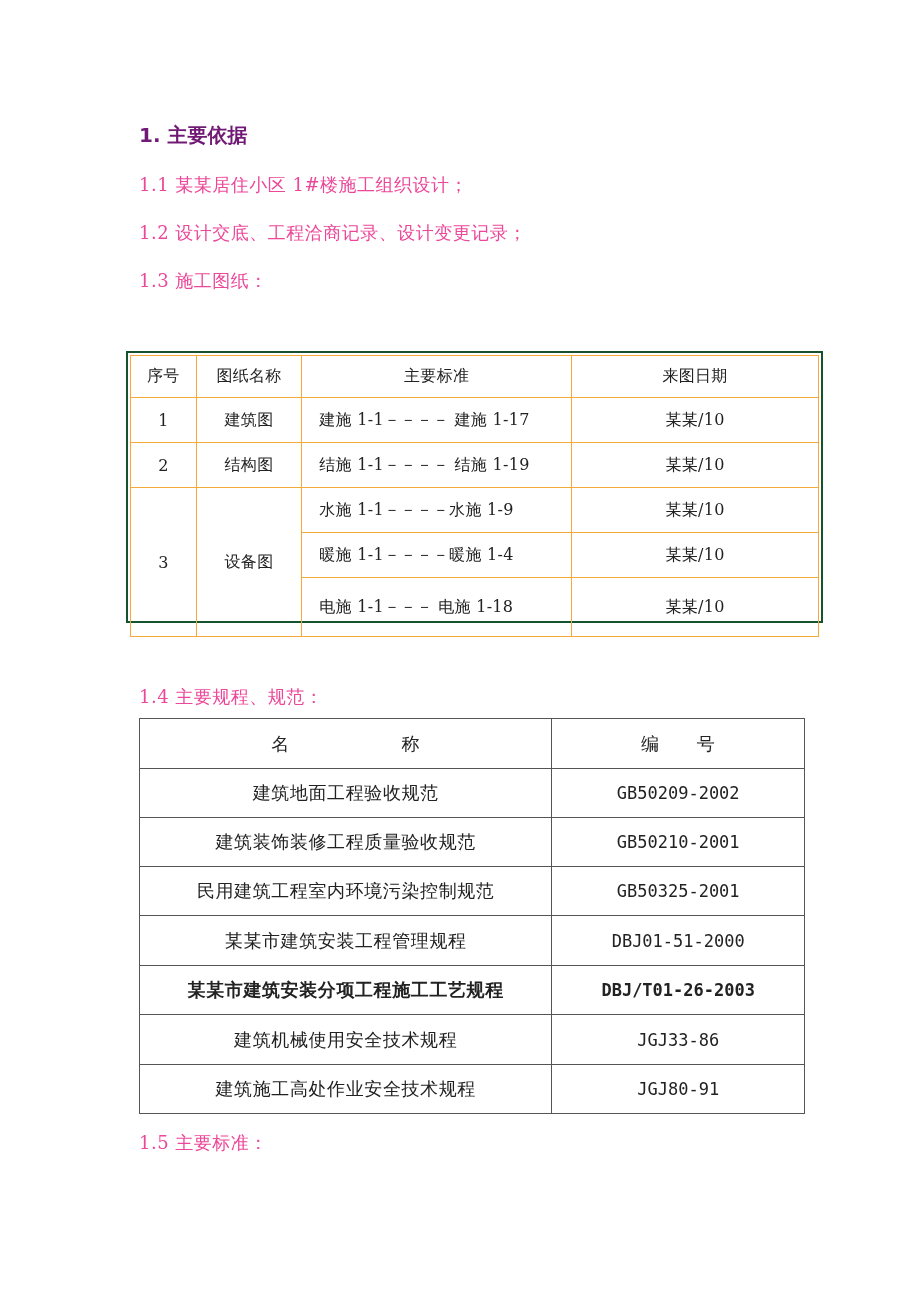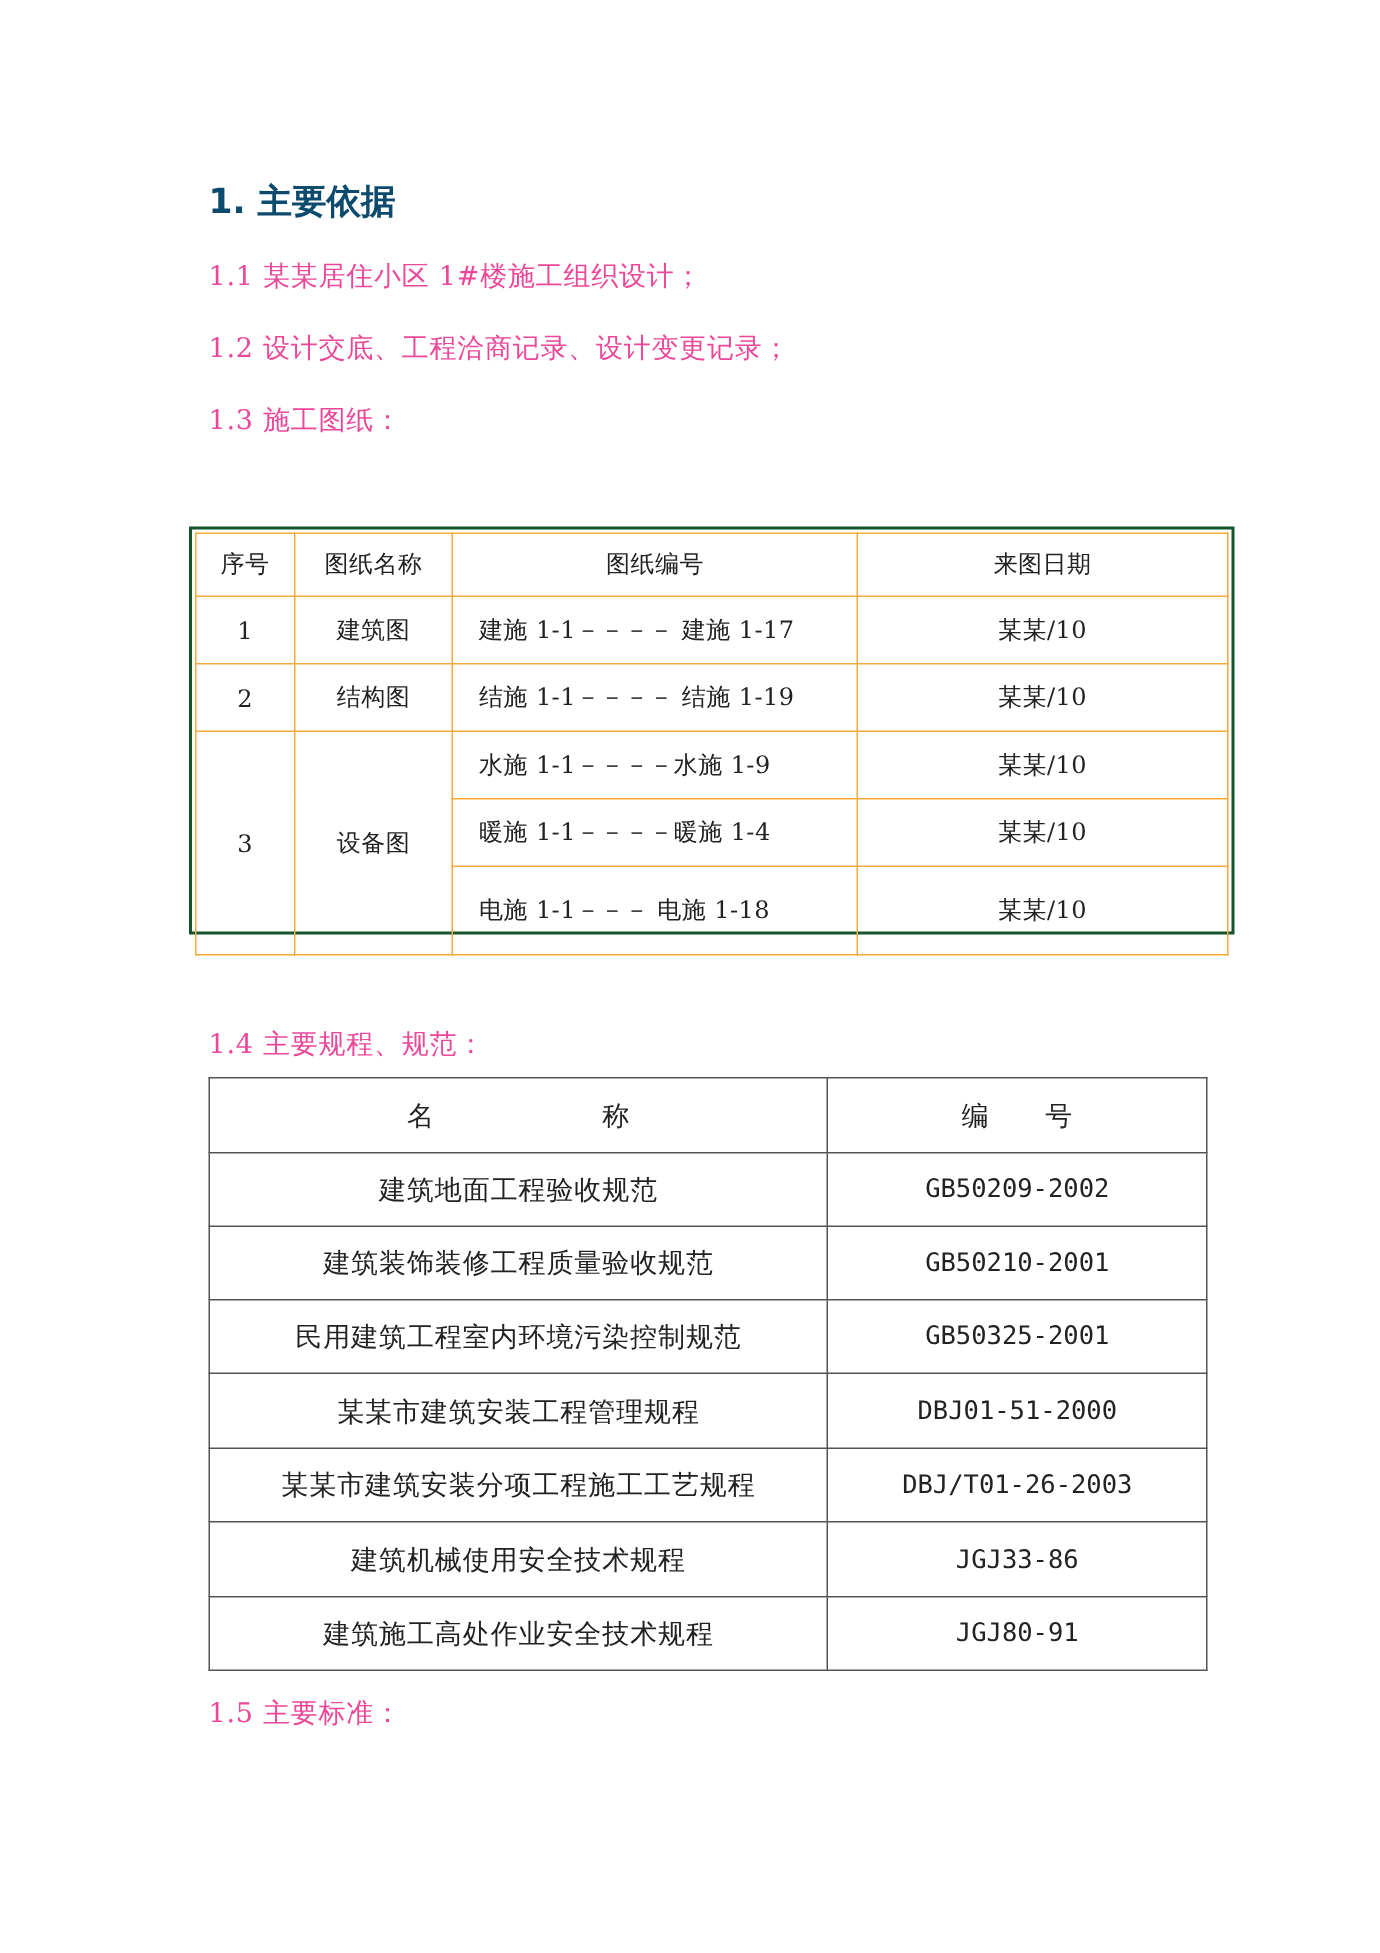--- a/index.html
+++ b/index.html
@@ -5,21 +5,21 @@
   html, body { margin: 0; padding: 0; background: #ffffff; }
   body {
     width: 920px; height: 1302px; position: relative; overflow: hidden;
     font-family: "DejaVu Serif", "Liberation Serif", serif;
     color: #1a1a1a;
   }
   .abs { position: absolute; }
   .h1 {
     left: 139px; top: 120px;
     font-family: "DejaVu Sans", "Liberation Sans", sans-serif;
-    font-weight: bold; font-size: 23px; line-height: 30px; color: #0c4a6e;
+    font-weight: bold; font-size: 20px; line-height: 30px; color: #701a75;
   }
   .para {
     left: 139px; font-size: 18px; line-height: 26px; color: #ec4899;
     letter-spacing: 0.5px;
   }
   
   .t1 {
     left: 126px; top: 351px; width: 697px; height: 272px;
     border: 2px solid #14532d; box-sizing: border-box; padding: 2px;
   }
@@ -61,21 +61,21 @@
     <colgroup>
       <col style="width:66px">
       <col style="width:106px">
       <col style="width:271px">
       <col style="width:248px">
     </colgroup>
     <tbody>
         <tr style="height:42px;">
       <td>序号</td>
       <td>图纸名称</td>
-      <td>图纸编号</td>
+      <td>主要标准</td>
       <td>来图日期</td>
     </tr>
     <tr style="height:45px;">
       <td>1</td>
       <td>建筑图</td>
       <td class="left">建施 1-1－－－－  建施 1-17</td>
       <td>某某/10</td>
     </tr>
     <tr style="height:45px;">
       <td>2</td>
@@ -122,21 +122,21 @@
     <td class="code">GB50210-2001</td>
   </tr>
   <tr style="height:49px;">
     <td>民用建筑工程室内环境污染控制规范</td>
     <td class="code">GB50325-2001</td>
   </tr>
   <tr style="height:50px;">
     <td>某某市建筑安装工程管理规程</td>
     <td class="code">DBJ01-51-2000</td>
   </tr>
-  <tr style="height:49px;">
+  <tr style="height:49px;font-weight:bold;">
     <td>某某市建筑安装分项工程施工工艺规程</td>
     <td class="code">DBJ/T01-26-2003</td>
   </tr>
   <tr style="height:50px;">
     <td>建筑机械使用安全技术规程</td>
     <td class="code">JGJ33-86</td>
   </tr>
   <tr style="height:49px;">
     <td>建筑施工高处作业安全技术规程</td>
     <td class="code">JGJ80-91</td>

